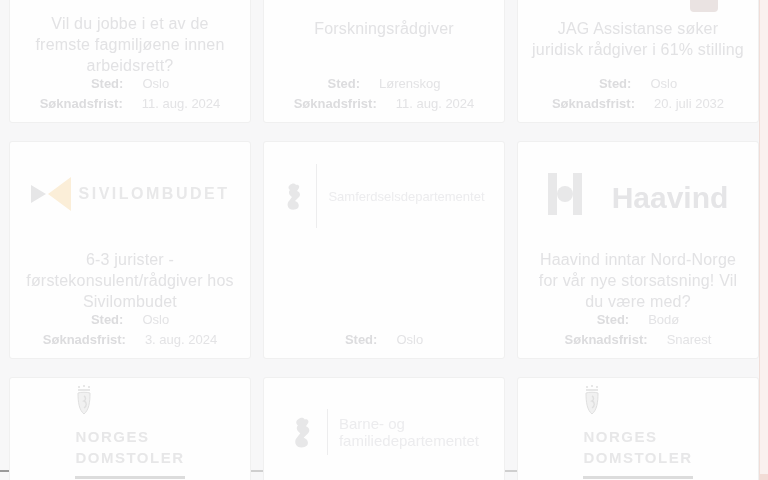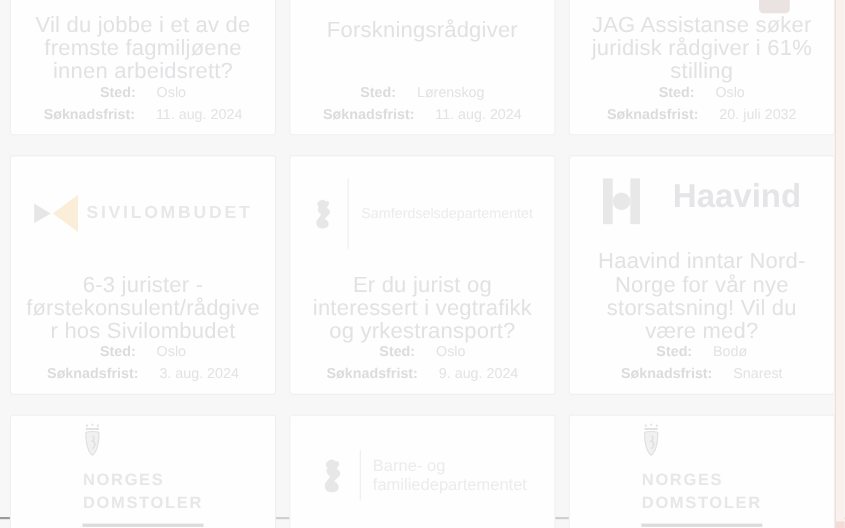--- a/index.html
+++ b/index.html
@@ -22,21 +22,21 @@
     background:#fefefe; border:1px solid #f0f0f0; border-radius:3px;
     display:flex; flex-direction:column; align-items:center; text-align:center;
     padding:0 12px; position:relative;
   }
   .logo-area {
     margin-top:6px; height:96px; width:100%;
     display:flex; align-items:center; justify-content:center;
     position:relative;
   }
   .title {
-    margin-top:10px; font-size:20px; line-height:21px; letter-spacing:.2px;
+    margin-top:10px; font-size:16px; line-height:21px; letter-spacing:.2px;
     color:#e2e2e4; overflow-wrap:break-word; width:100%;
   }
   .meta { margin-top:auto; padding-bottom:10px; font-size:13px; line-height:16px; }
   .meta-row + .meta-row { margin-top:4px; }
   .meta .label { font-weight:bold; color:#dcdcde;text-align:right; }
   .meta .value { color:#e3e3e5; margin-left:19px; }
 
   
   .logo-sivil { display:flex; align-items:center; gap:8px; }
   .logo-sivil .wordmark {
@@ -44,21 +44,21 @@
   }
   
   .logo-dept { display:flex; align-items:center; }
   .logo-dept .divider { width:1px; background:#ededee; margin:0 11px; }
   .logo-dept .dept-name { color:#ececee; text-align:left; }
   .logo-dept.small .divider { height:64px; }
   .logo-dept.small .dept-name { font-size:13px; }
   .logo-dept.large .divider { height:46px; }
   .logo-dept.large .dept-name { font-size:15px; line-height:17px; }
   
-  .logo-haavind { display:flex; align-items:flex-start; gap:30px; }
+  .logo-haavind { display:flex; align-items:flex-end; gap:30px; }
   .logo-haavind .wordmark {
     font-size:30px; font-weight:bold; color:#e5e5e7; letter-spacing:0;
   }
   
   .logo-dom { display:flex; flex-direction:column; align-items:flex-start; text-align:left; }
   .logo-dom .line { font-size:15px; font-weight:bold; letter-spacing:1.5px; color:#e7e7e8; line-height:21px; }
   .logo-dom .rule { width:100%; height:3px; background:#dcdcdc; margin-top:8px; }
   .logo-dom svg { margin-bottom:7px; }
 
   .logo-peek {
@@ -132,24 +132,22 @@
     <div class="card">
       <div class="logo-area">
         <div class="logo-dept small">
           <svg width="22" height="30" viewBox="0 0 22 30">
             <path d="M7 28 C4 26 4 22 6 20 L9 16 C6 14 5 11 7 9 C5 8 5 5 7 4 C9 2 12 2 13 4 C15 3 17 5 16 7 L14 10 C17 11 18 14 16 16 L12 20 C15 21 17 24 15 27 C13 29 9 29 7 28 Z" fill="#e7e7e8"></path>
           </svg>
           <div class="divider"></div>
           <div class="dept-name">Samferdselsdepartementet</div>
         </div>
       </div>
-      <div class="title">Er du jurist og interessert i vegtrafikk og yrkestransport?</div>
-      <div class="meta">
-        <div class="meta-row"><span class="label">Sted:</span><span class="value">Oslo</span></div>
-        <div class="meta-row"><span class="label">Søknadsfrist:</span><span class="value">9. aug. 2024</span></div>
+      <div class="meta">
+        <div class="meta-row"><span class="label">Sted:</span><span class="value">Oslo</span></div>
       </div>
     </div>
 
     <div class="card">
       <div class="logo-area">
         <div class="logo-haavind">
           <svg width="34" height="42" viewBox="0 0 34 42">
             <rect x="0" y="0" width="9" height="42" fill="#e8e8e9"></rect>
             <rect x="25" y="0" width="9" height="42" fill="#e8e8e9"></rect>
             <circle cx="17" cy="21" r="8" fill="#e8e8e9"></circle>

